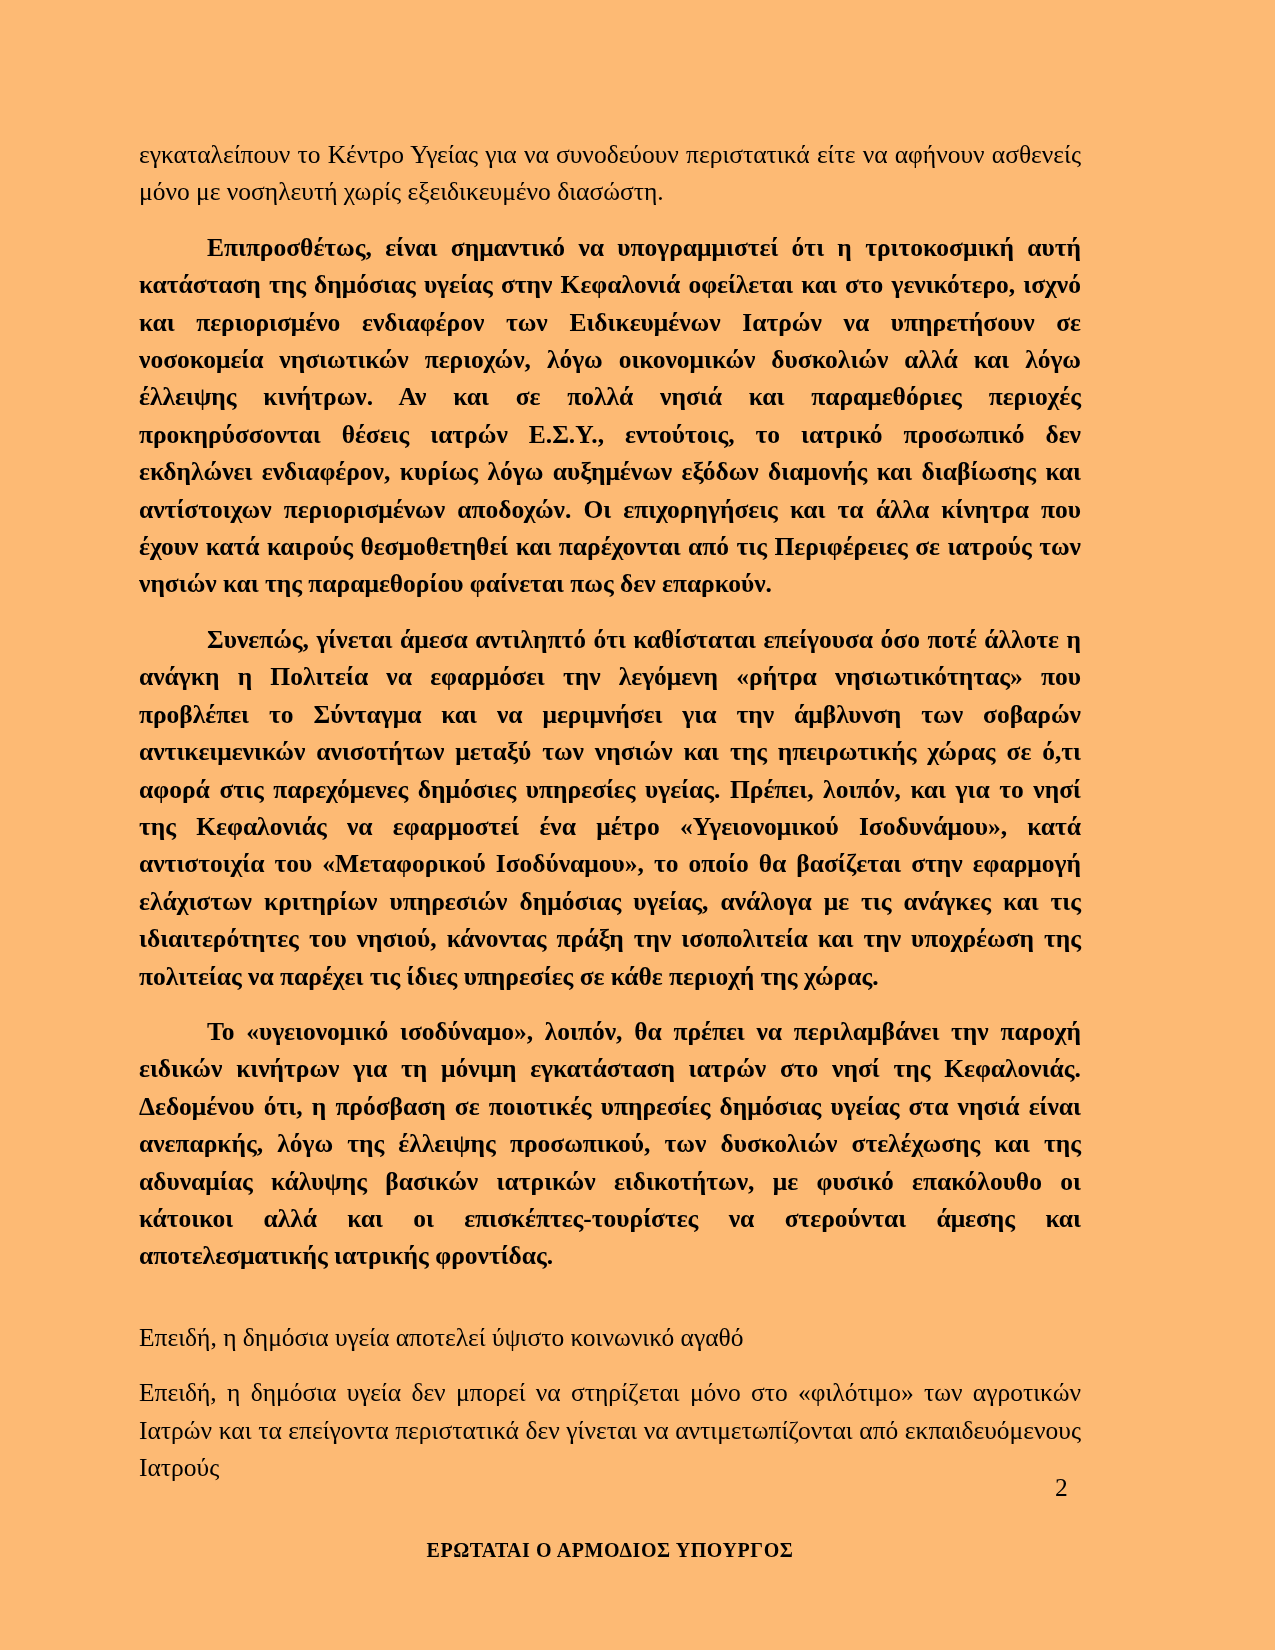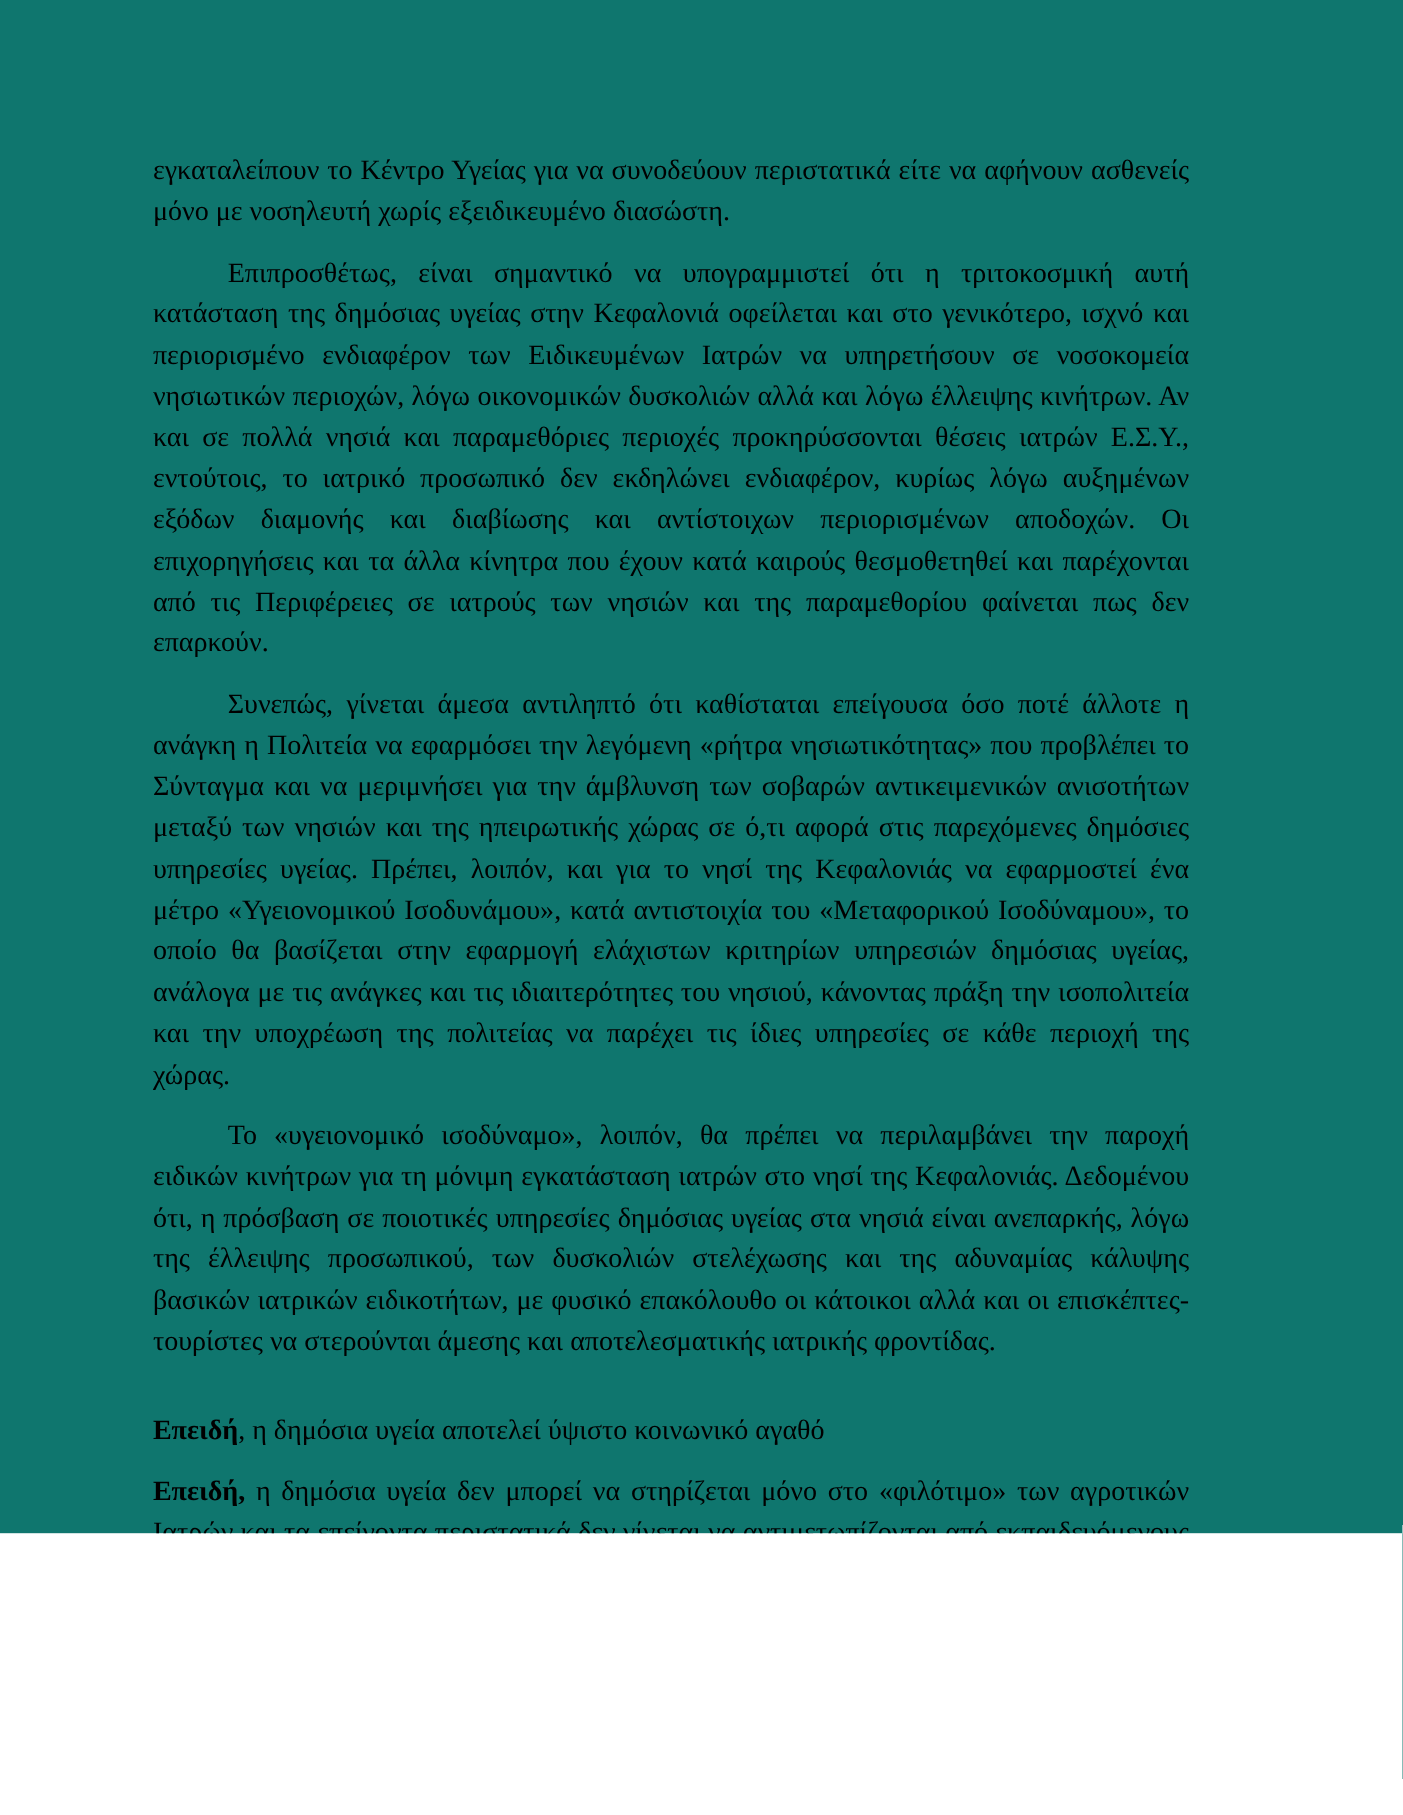--- a/index.html
+++ b/index.html
@@ -4,22 +4,22 @@
 <title>Document</title>
 <style>
   html, body {
     margin: 0;
     padding: 0;
     background: #ffffff;
   }
   .page {
     position: relative;
     width: 1275px;
-    height: 1394px;
-    background: #0f766e;
+    height: 1650px;
+    background: #fdba74;
     box-sizing: border-box;
     padding: 0;
     overflow: hidden;
     font-family: "Liberation Serif", "DejaVu Serif", serif;
     color: #000000;
   }
   .content {
     position: absolute;
     left: 139px;
     top: 136px;
@@ -30,35 +30,36 @@
     text-align: justify;
     font-size: 25.5px;
     line-height: 37.4px;
     color: #000;
     -webkit-hyphens: none;
     hyphens: none;
   }
   p.body-para {
     text-indent: 68px;
     margin-bottom: 18px;
+    font-weight: bold;
   }
   p.first-para {
     text-indent: 0;
     margin-bottom: 18px;
   }
   p.clause {
     text-indent: 0;
     margin-bottom: 0;
   }
   p.clause-gap {
     text-indent: 0;
     margin-bottom: 18px;
   }
   .bold-lead {
-    font-weight: bold;
+    font-weight: normal;
   }
   h1.section-heading {
     margin: 0;
     font-size: 20px;
     line-height: 37.4px;
     font-weight: bold;
     text-align: center;
     letter-spacing: 0.6px;
   }
   .heading-spacer-top { height: 46px; }

